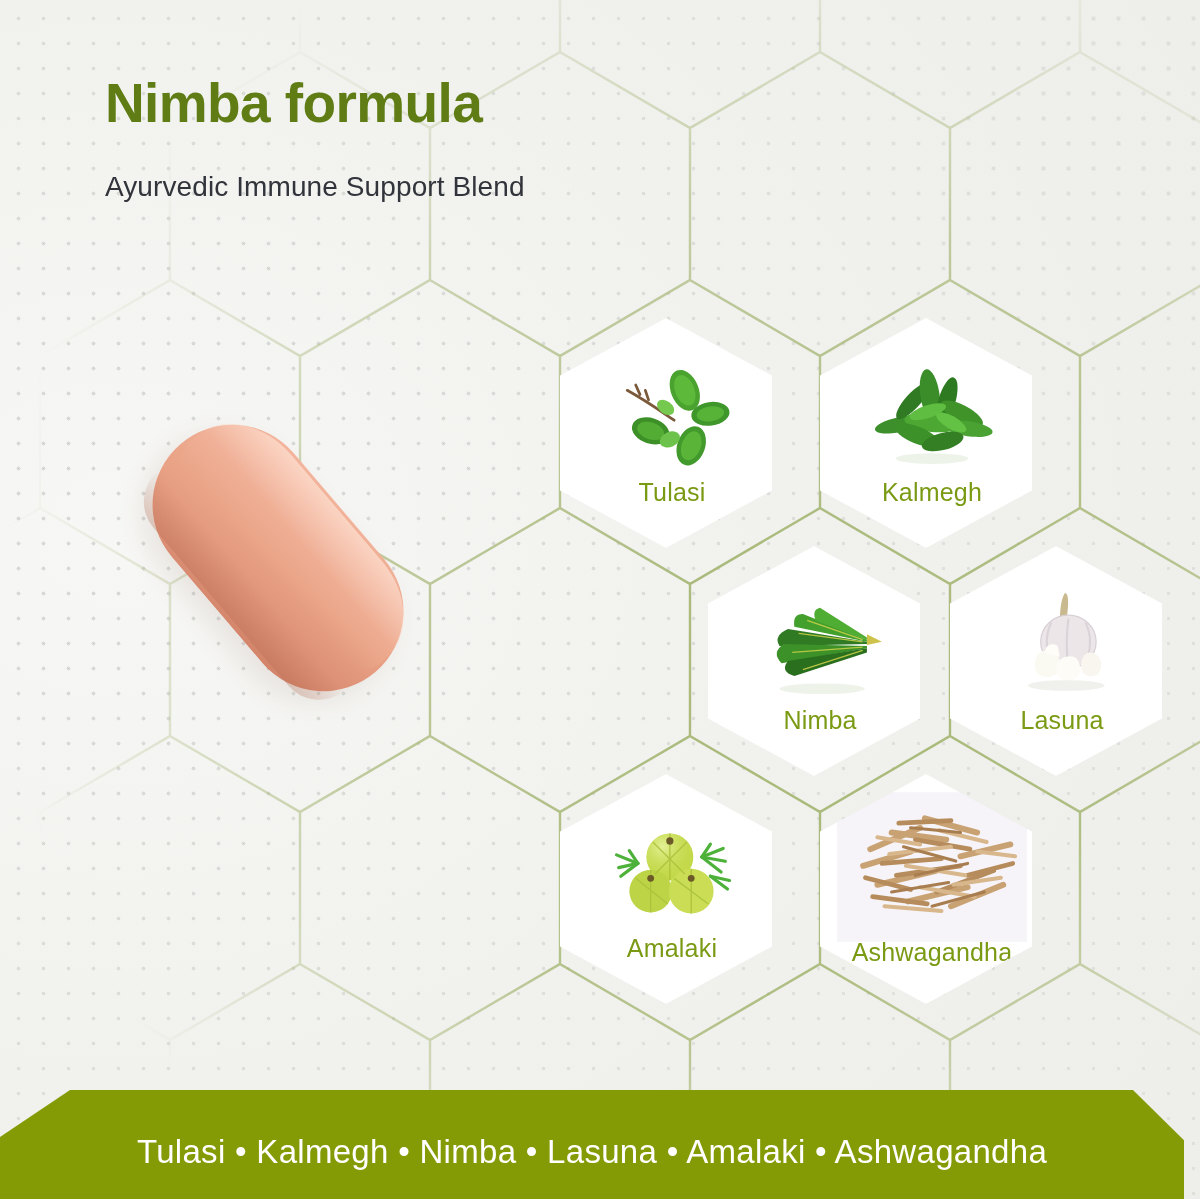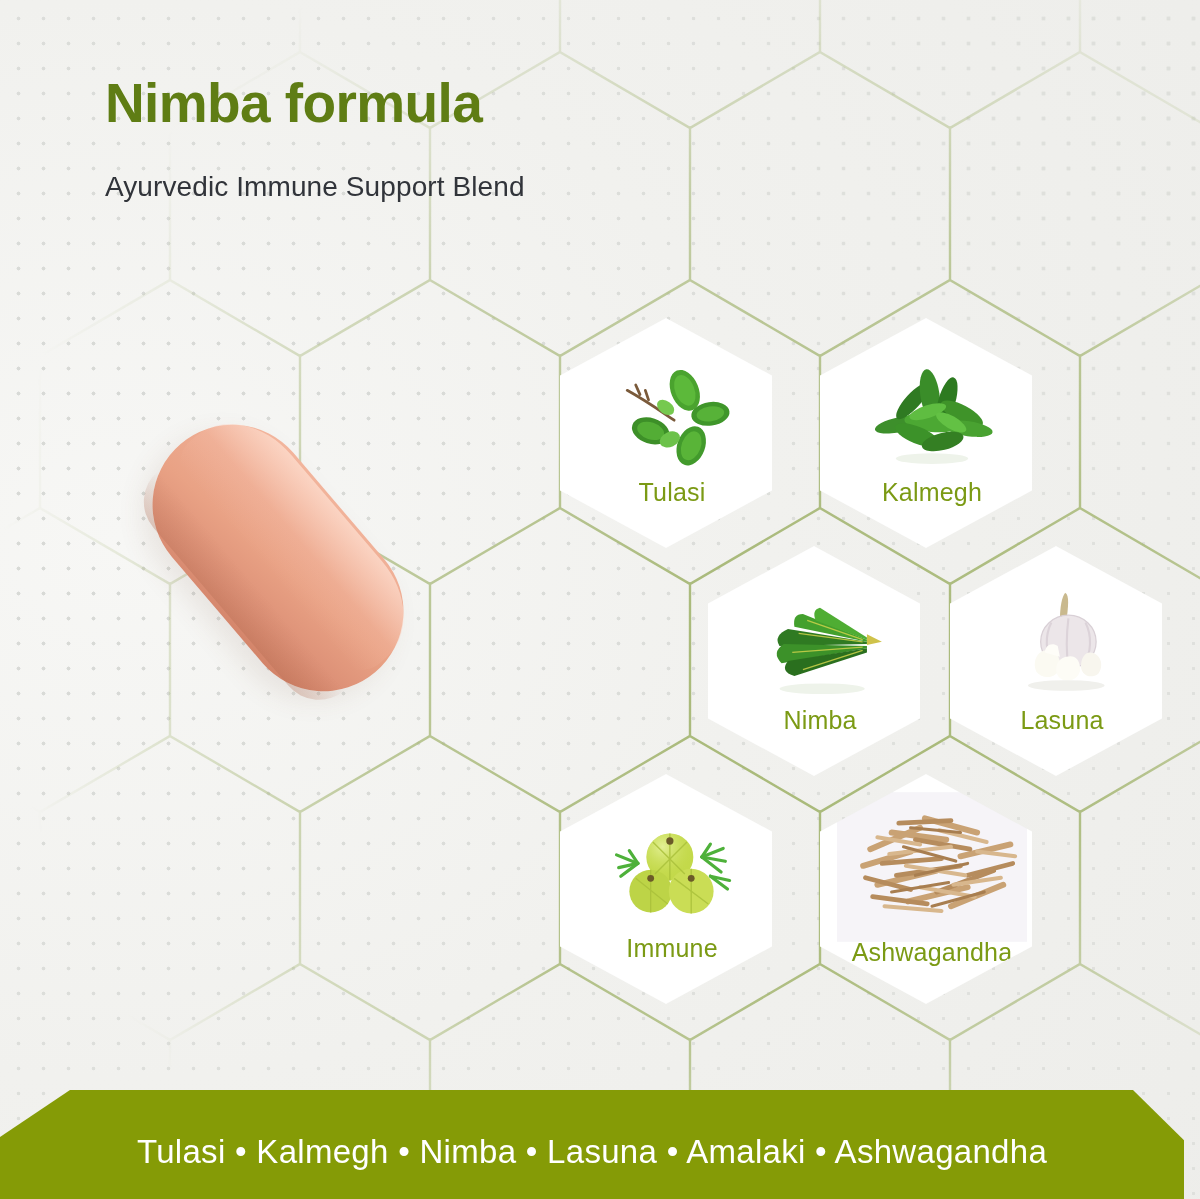--- a/index.html
+++ b/index.html
@@ -283,21 +283,21 @@
     <circle cx="40" cy="60" r="3.2" fill="#6b5a28"></circle>
     <circle cx="78" cy="60" r="3.2" fill="#6b5a28"></circle>
     <defs>
       <radialGradient id="ag1" cx="35%" cy="28%" r="70%">
         <stop offset="0%" stop-color="#eaf5a4" stop-opacity=".85"></stop>
         <stop offset="100%" stop-color="#c3d94a" stop-opacity="0"></stop>
       </radialGradient>
     </defs>
   </svg>
         </div>
-        <div class="hex-label">Immune</div>
+        <div class="hex-label">Amalaki</div>
       </div>
       <div class="hex-card wide" style="left: 820px; top: 774px;">
         <div class="art">
   <svg viewBox="0 0 160 126">
     <rect x="0" y="0" width="160" height="126" fill="#f6f4f8"></rect>
     <g stroke-linecap="round" fill="none">
       <g stroke="#c9a274" stroke-width="5">
         <path d="M22 62 L62 50"></path>
                 <path d="M34 78 L84 66"></path>
                 <path d="M46 34 L92 40"></path>

